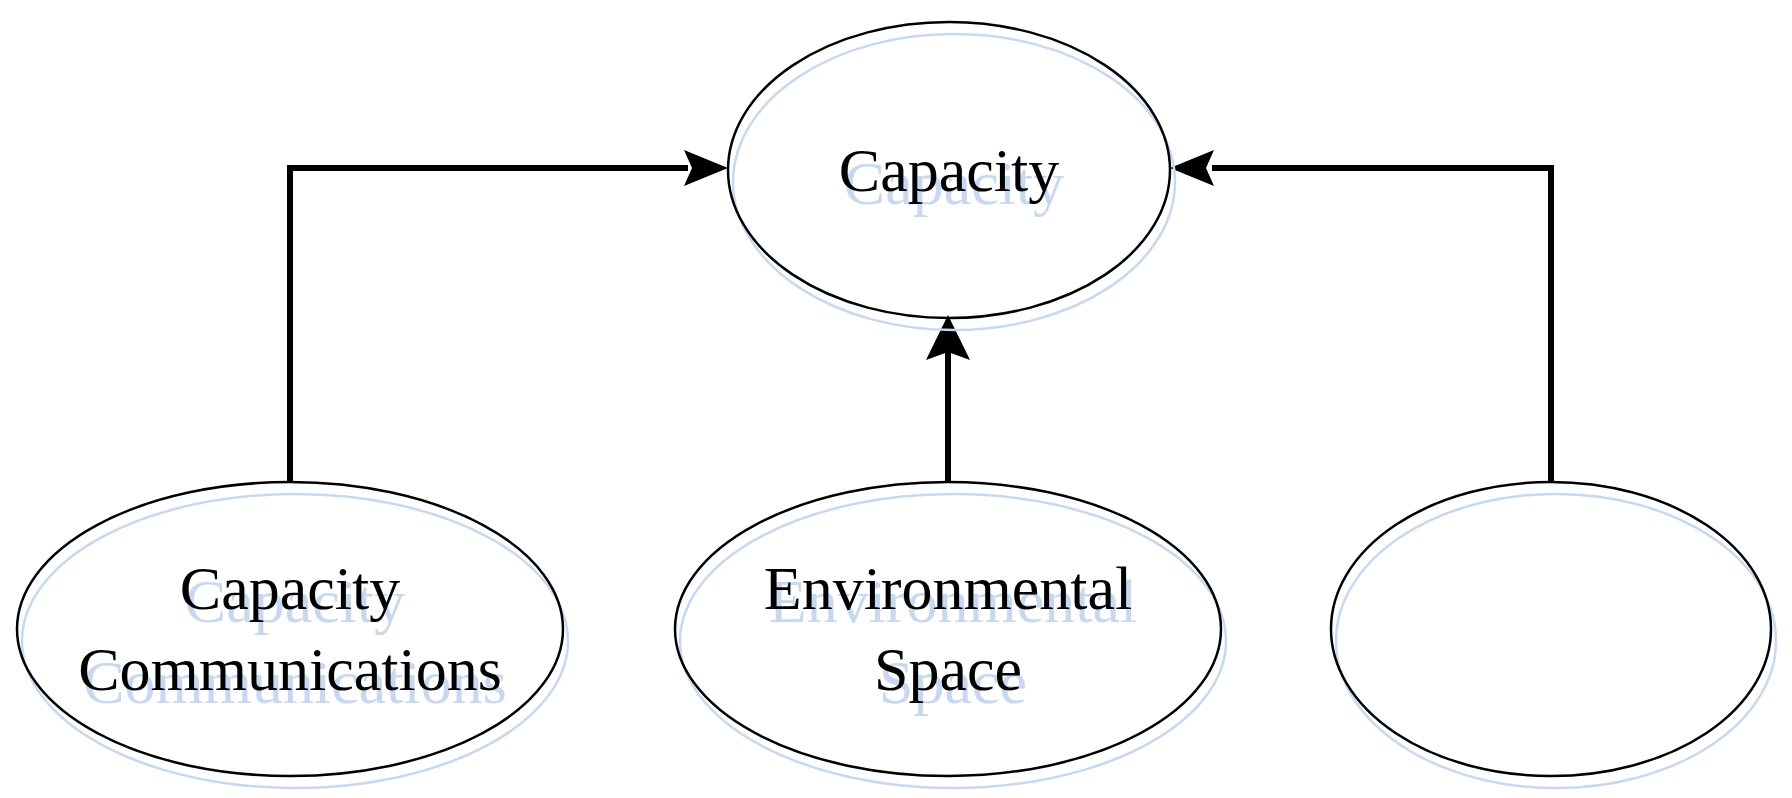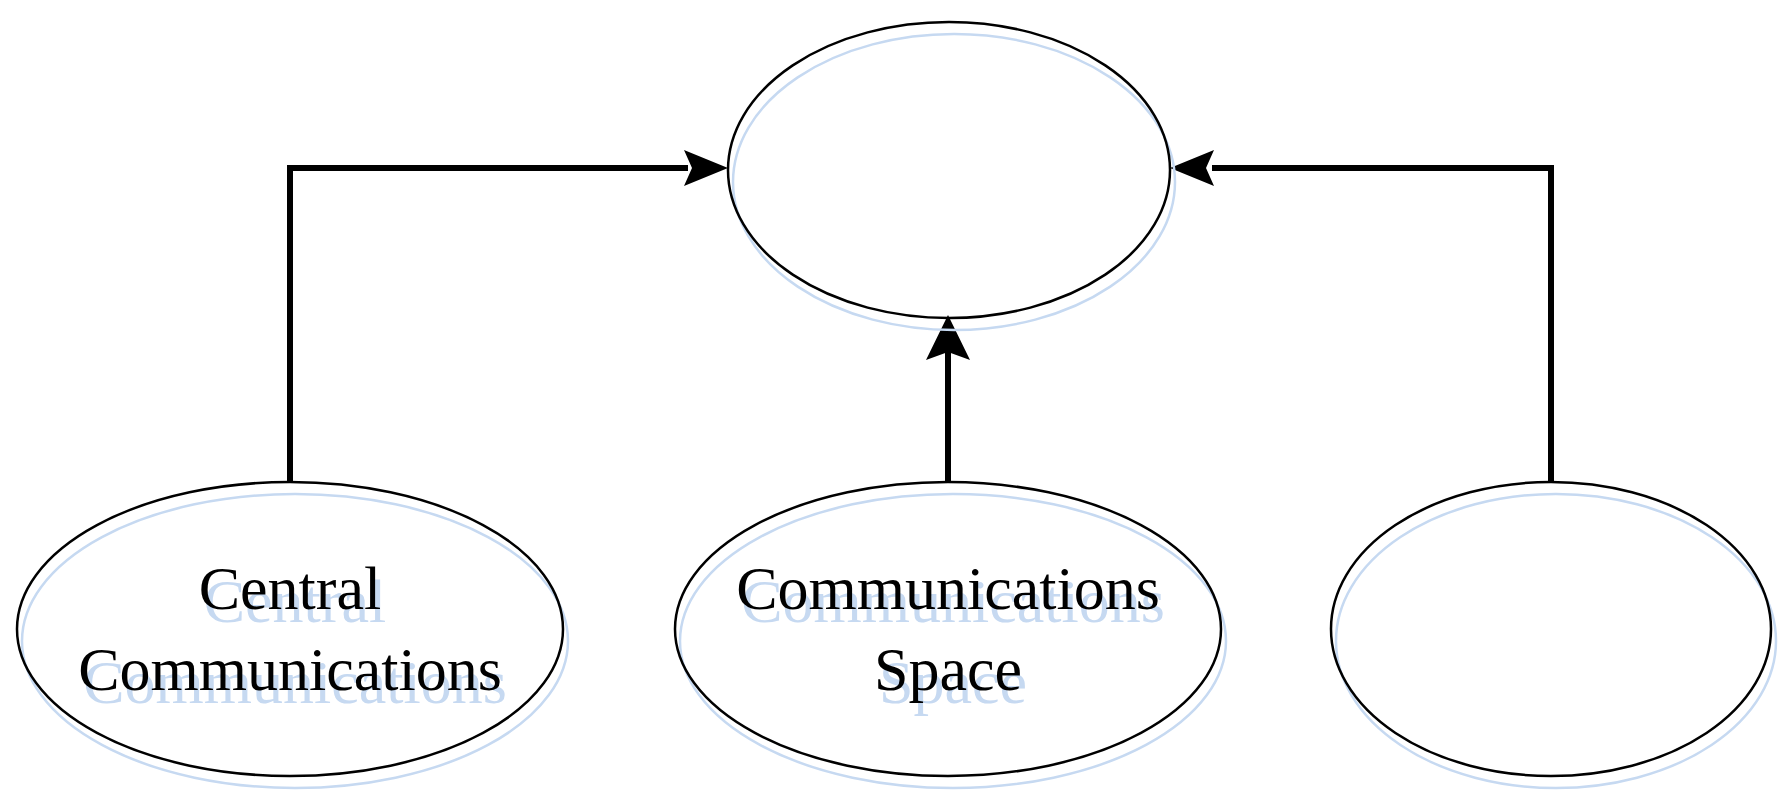--- a/index.html
+++ b/index.html
@@ -79,19 +79,20 @@
     <ellipse class="echo-ellipse" cx="295" cy="641" rx="273" ry="147"></ellipse>
     <ellipse class="node-ellipse" cx="290" cy="629" rx="273" ry="147"></ellipse>
 
     <ellipse class="echo-ellipse" cx="953" cy="641" rx="273" ry="147"></ellipse>
     <ellipse class="node-ellipse" cx="948" cy="629" rx="273" ry="147"></ellipse>
 
     <ellipse class="echo-ellipse" cx="1556" cy="641" rx="220" ry="147"></ellipse>
     <ellipse class="node-ellipse" cx="1551" cy="629" rx="220" ry="147"></ellipse>
   </svg>
 
+  <div class="node-label label-capacity">Capacity</div>
 
-  <div class="node-label label-central">Central Communications</div>
+  <div class="node-label label-central">Capacity Communications</div>
 
-  <div class="node-label label-environmental">Communications Space</div>
+  <div class="node-label label-environmental">Environmental Space</div>
 
 
 </div>
 
 </body></html>

